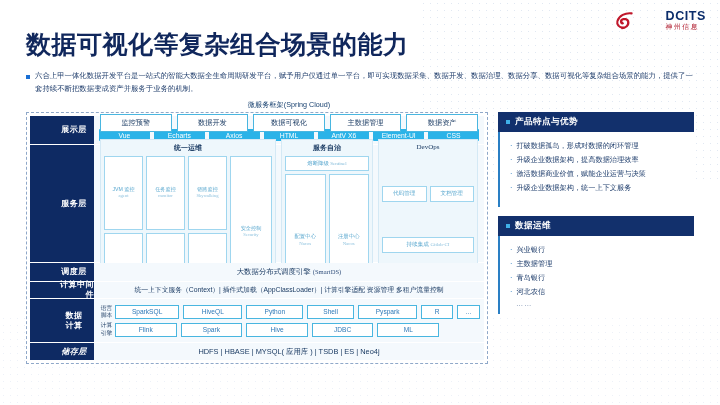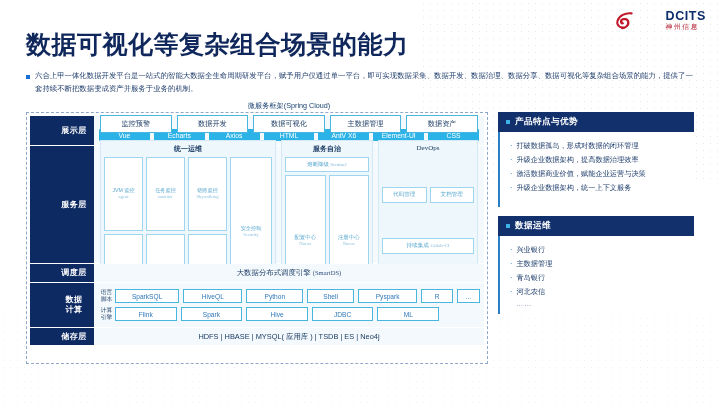--- a/index.html
+++ b/index.html
@@ -130,21 +130,21 @@
   .dc{display:flex;align-items:center;height:100%;padding:0 4px;}
   .dc-side{flex:0 0 17px;display:flex;flex-direction:column;justify-content:space-around;height:100%;padding:4px 0;box-sizing:border-box;}
   .dc-side div{font-size:5.8px;color:#15365f;line-height:1.25;text-align:center;}
   .dc-main{flex:1 1 auto;display:flex;flex-direction:column;gap:4px;padding:4px 0;box-sizing:border-box;}
   .dc-line{display:flex;gap:4px;}
   .dc-box{border:1px solid #49b6e0;background:#fff;color:#2f79b8;font-size:6.6px;
     text-align:center;padding:2.5px 0;white-space:nowrap;}
 
   
   .r-store{height:17px;border-bottom:none;}
-  .r-store .lbl{border-bottom:none;}
+  .r-store .lbl{border-bottom:none;font-style:italic;}
   .r-store .content{border-bottom:none;}
 
   
   .rail{position:absolute;left:498px;top:112px;width:196px;height:252px;}
   .card{position:relative;box-sizing:border-box;}
   .card-head{
     background:#12306c;color:#fff;font-size:8.6px;font-weight:bold;
     padding:4px 8px;display:flex;align-items:center;gap:5px;letter-spacing:.4px;
   }
   .head-sq{width:4px;height:4px;background:#3fb0e8;flex:0 0 auto;}
@@ -296,20 +296,26 @@
       <div class="row r-sched">
         <div class="lbl">调度层</div>
         <div class="content">
           <div class="line-txt">
             <span>大数据分布式调度引擎</span>
             <span class="en">(SmartDS)</span>
           </div>
         </div>
       </div>
 
+      <div class="row r-mid">
+        <div class="lbl">计算中间件</div>
+        <div class="content">
+          <div class="line-txt small">统一上下文服务（Context）| 插件式加载（AppClassLoader）| 计算引擎适配 资源管理 多租户流量控制</div>
+        </div>
+      </div>
 
       <div class="row r-data">
         <div class="lbl">
           <span>
             <span>数据</span><br>
             <span>计算</span>
           </span>
         </div>
         <div class="content">
           <div class="dc">

